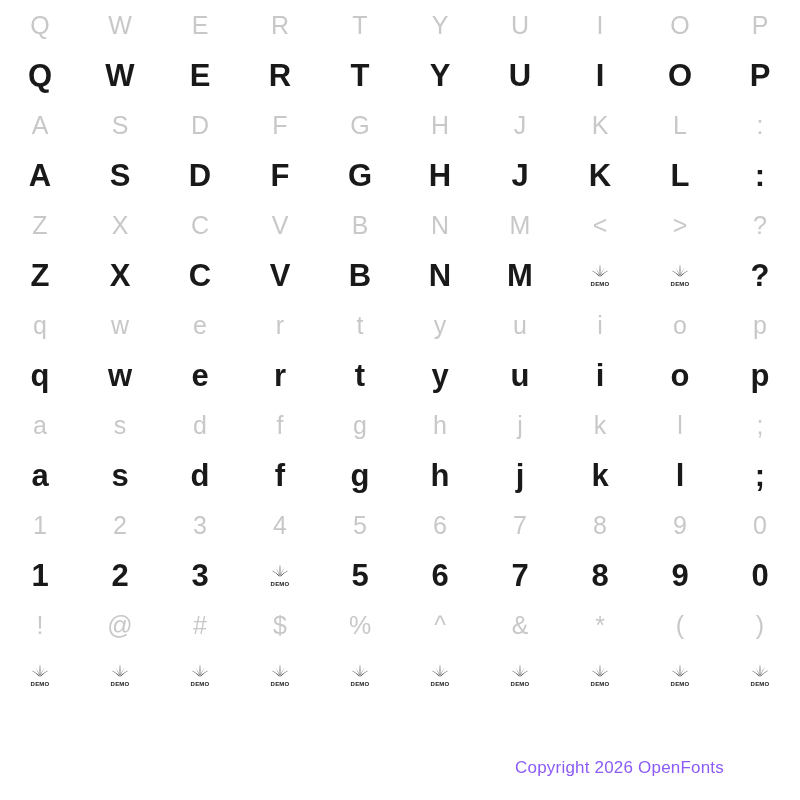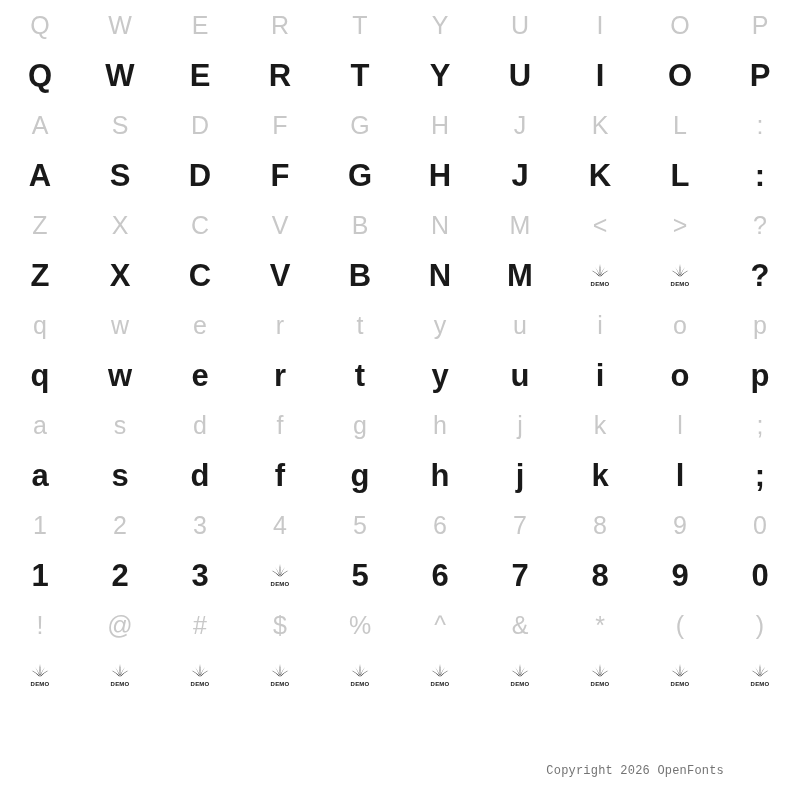--- a/index.html
+++ b/index.html
@@ -71,23 +71,23 @@
     font-weight: 700;
     letter-spacing: 0.2px;
     color: #191919;
     font-family: "Liberation Sans", sans-serif;
     line-height: 7px;
   }
   .footer {
     position: absolute;
     right: 76px;
     bottom: 22px;
-    color: #737373;
-    font-size: 12px;
-    font-family: Liberation Mono, monospace;
+    color: #8b5cf6;
+    font-size: 17px;
+    font-family: Liberation Sans, sans-serif;
     letter-spacing: 0.2px;
   }
 </style>
 </head>
 <body>
 
 <div id="sheet">
   <div id="grid-host">
       <div class="grid row-light" style="top: 0px;">
         <div class="cell">Q</div>

